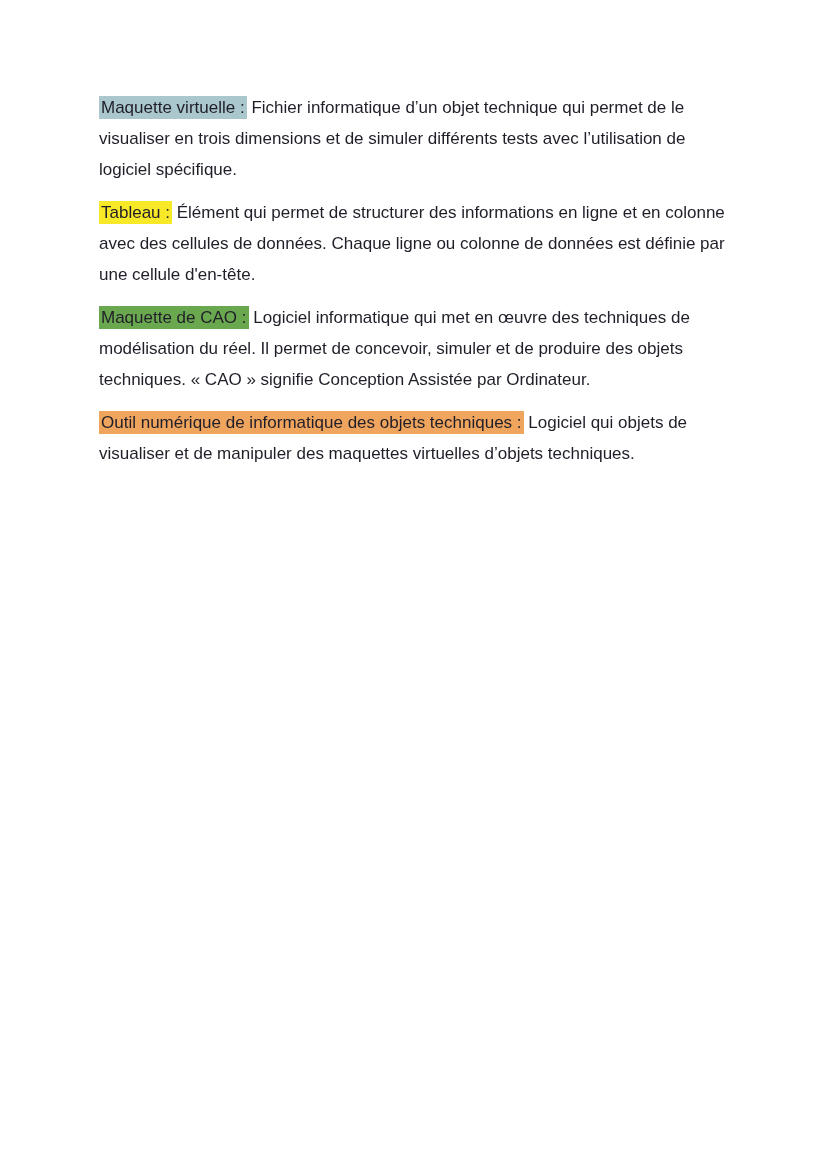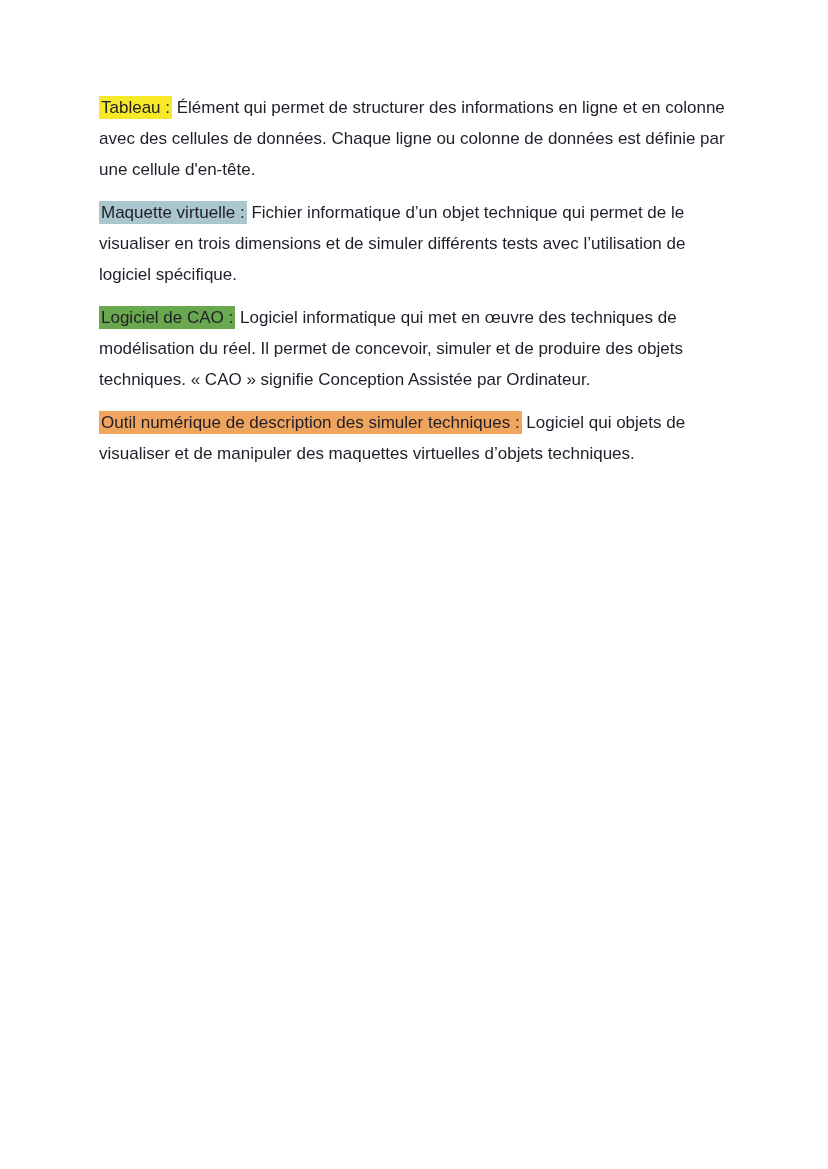--- a/index.html
+++ b/index.html
@@ -32,32 +32,32 @@
     padding: 2px 2px;
     border-radius: 0;
   }
 </style>
 </head>
 <body>
 
 <div class="doc-content">
 
   <p class="definition">
+    <mark class="term" style="background-color: rgb(169, 199, 205);">Maquette virtuelle :</mark>
+    <span>Fichier informatique d’un objet technique qui permet de le visualiser en trois dimensions et de simuler différents tests avec l’utilisation de logiciel spécifique.</span>
+  </p>
+
+  <p class="definition">
     <mark class="term" style="background-color: rgb(247, 233, 40);">Tableau :</mark>
     <span>Élément qui permet de structurer des informations en ligne et en colonne avec des cellules de données. Chaque ligne ou colonne de données est définie par une cellule d'en-tête.</span>
   </p>
 
   <p class="definition">
-    <mark class="term" style="background-color: rgb(169, 199, 205);">Maquette virtuelle :</mark>
-    <span>Fichier informatique d’un objet technique qui permet de le visualiser en trois dimensions et de simuler différents tests avec l’utilisation de logiciel spécifique.</span>
-  </p>
-
-  <p class="definition">
-    <mark class="term" style="background-color: rgb(106, 168, 79);">Logiciel de CAO :</mark>
+    <mark class="term" style="background-color: rgb(106, 168, 79);">Maquette de CAO :</mark>
     <span>Logiciel informatique qui met en œuvre des techniques de modélisation du réel. Il permet de concevoir, simuler et de produire des objets techniques. « CAO » signifie Conception Assistée par Ordinateur.</span>
   </p>
 
   <p class="definition">
-    <mark class="term" style="background-color: rgb(240, 165, 94);">Outil numérique de description des simuler techniques :</mark>
+    <mark class="term" style="background-color: rgb(240, 165, 94);">Outil numérique de informatique des objets techniques :</mark>
     <span>Logiciel qui objets de visualiser et de manipuler des maquettes virtuelles d’objets techniques.</span>
   </p>
 
 </div>
 
 </body></html>

